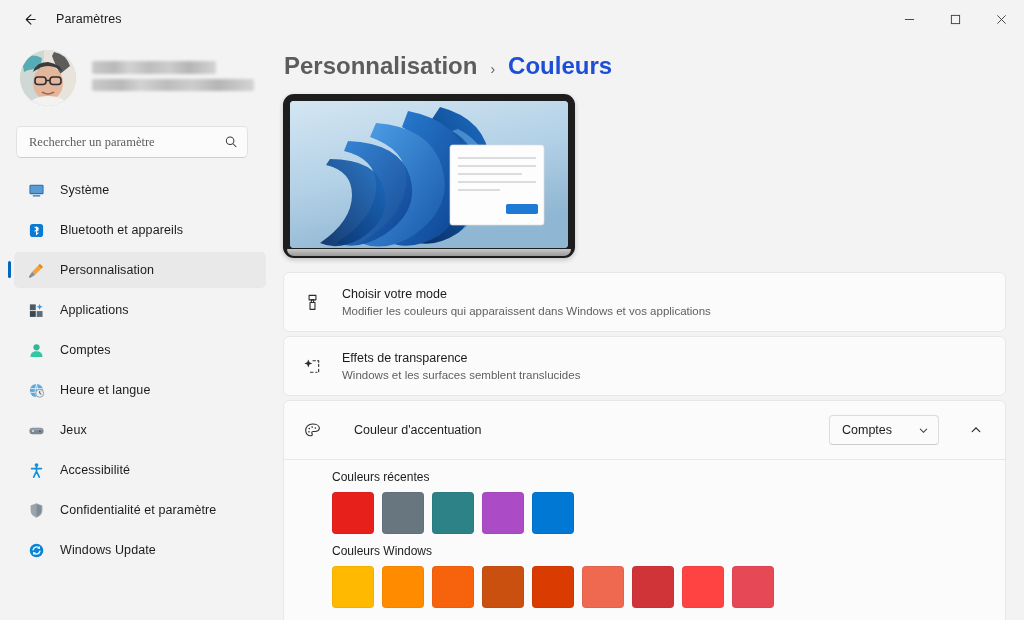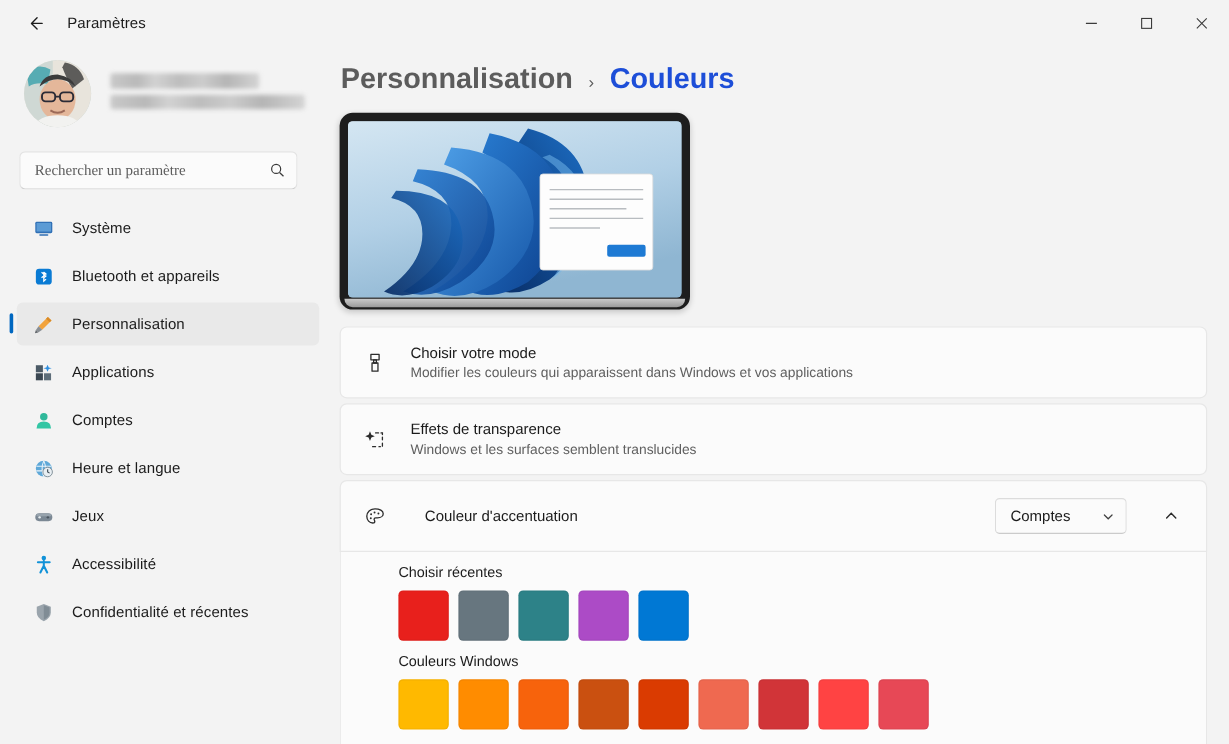--- a/index.html
+++ b/index.html
@@ -378,23 +378,34 @@
           <span class="nav-label">Accessibilité</span>
         </div>
 
         <div class="navitem">
           <span class="nav-ico">
             <svg viewBox="0 0 18 18">
                 <path d="M9 1.4 L15.2 3.8 V9 Q15.2 14 9 16.6 Q2.8 14 2.8 9 V3.8 Z" fill="#9aa4ac"></path>
                 <path d="M9 2.6 L14 4.5 V9 Q14 13.2 9 15.4 Z" fill="#808c95"></path>
               </svg>
           </span>
-          <span class="nav-label">Confidentialité et récentes</span>
-        </div>
-
+          <span class="nav-label">Confidentialité et paramètre</span>
+        </div>
+
+        <div class="navitem">
+          <span class="nav-ico">
+            <svg viewBox="0 0 18 18">
+                <circle cx="9" cy="9" r="7.2" fill="#0a84d8"></circle>
+                <path d="M5.4 8.2 A3.8 3.8 0 0 1 12 6.6 M12.6 9.8 A3.8 3.8 0 0 1 6 11.4" stroke="#fff" stroke-width="1.4" fill="none" stroke-linecap="round"></path>
+                <path d="M12.6 4.2 L12.4 7.2 L9.6 6.6 Z" fill="#fff"></path>
+                <path d="M5.4 13.8 L5.6 10.8 L8.4 11.4 Z" fill="#fff"></path>
+              </svg>
+          </span>
+          <span class="nav-label">Windows Update</span>
+        </div>
 
       </div>
     </div>
 
     <div class="content">
 
       <div class="crumb">
         <span class="c1">Personnalisation</span>
         <span class="sep">›</span>
         <span class="c2">Couleurs</span>
@@ -497,21 +508,21 @@
           </span>
           <span class="expander">
             <svg viewBox="0 0 12 12" fill="none" stroke="currentColor" stroke-width="1.2" stroke-linecap="round">
                 <path d="M2.2 7.6 L6 3.8 L9.8 7.6"></path>
               </svg>
           </span>
         </div>
 
         <div class="accent-panel">
           <div class="swatch-group">
-            <div class="swatch-label">Choisir récentes</div>
+            <div class="swatch-label">Couleurs récentes</div>
             <div class="swatch-row" id="recent-row">
                 <div class="swatch" style="background: rgb(232, 32, 28);"></div>
                 <div class="swatch" style="background: rgb(103, 118, 127);"></div>
                 <div class="swatch" style="background: rgb(45, 130, 136);"></div>
                 <div class="swatch" style="background: rgb(172, 75, 198);"></div>
                 <div class="swatch" style="background: rgb(0, 120, 212);"></div>
               </div>
           </div>
           <div class="swatch-group">
             <div class="swatch-label">Couleurs Windows</div>

